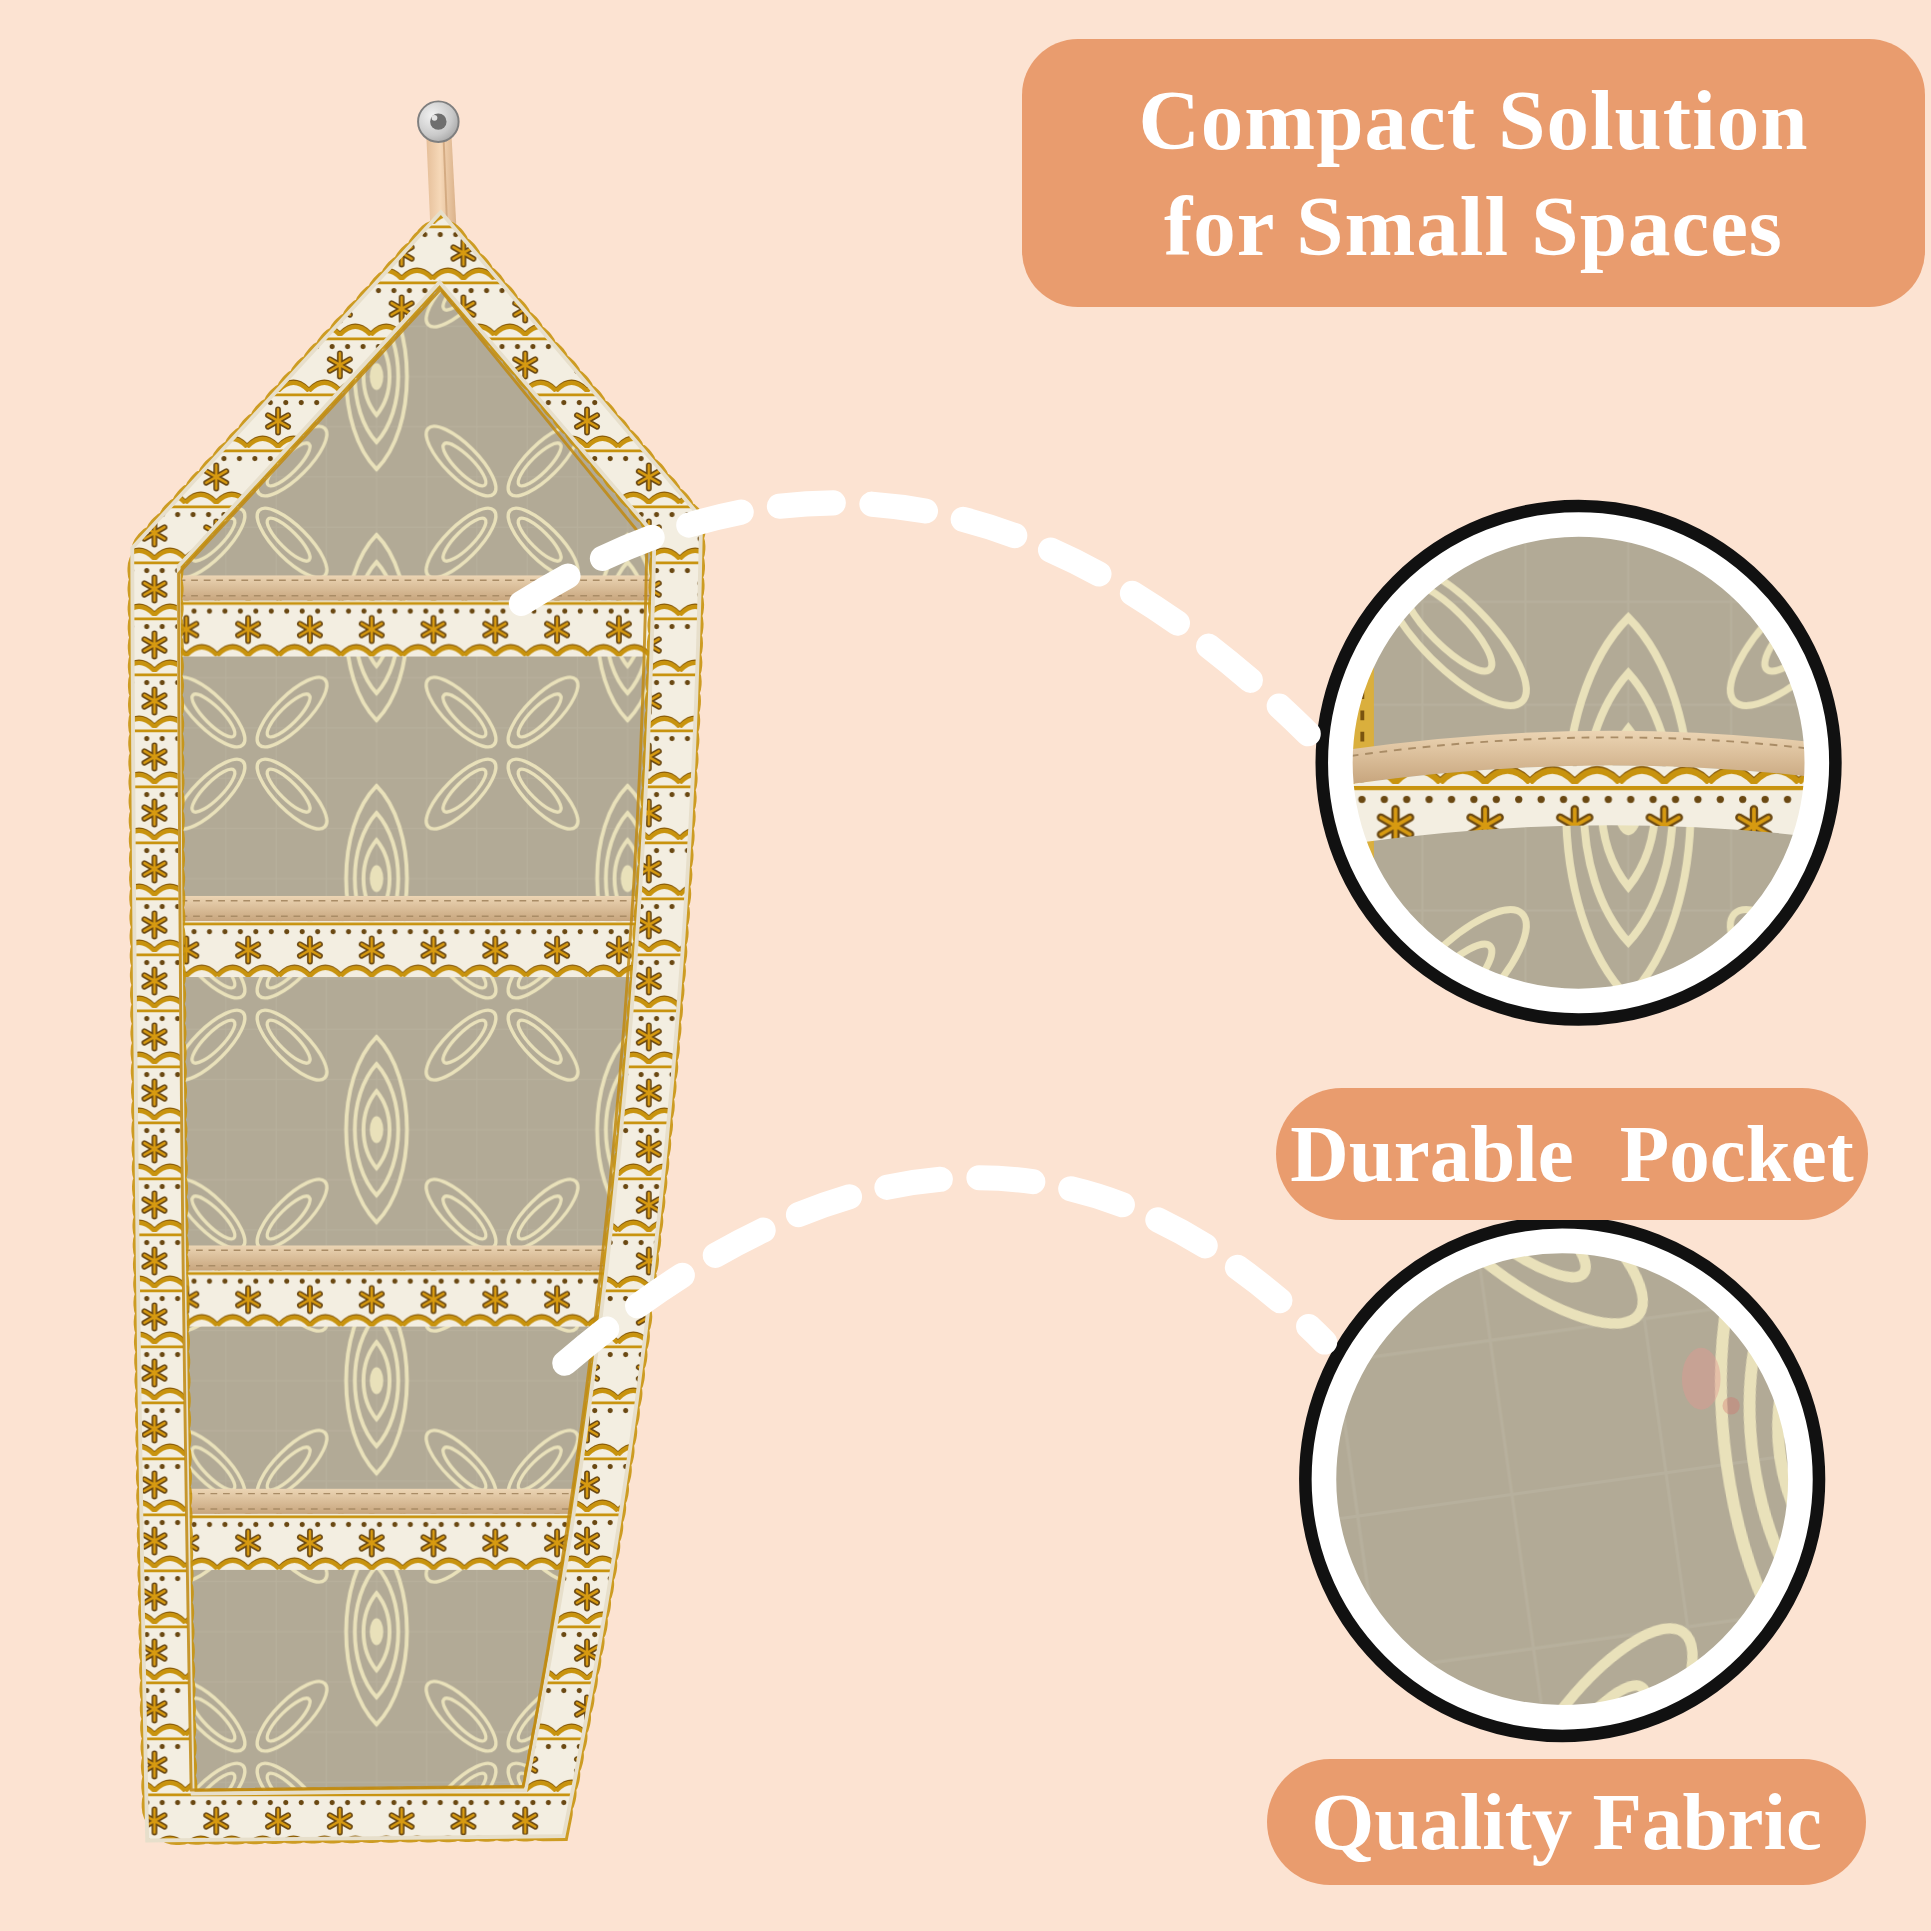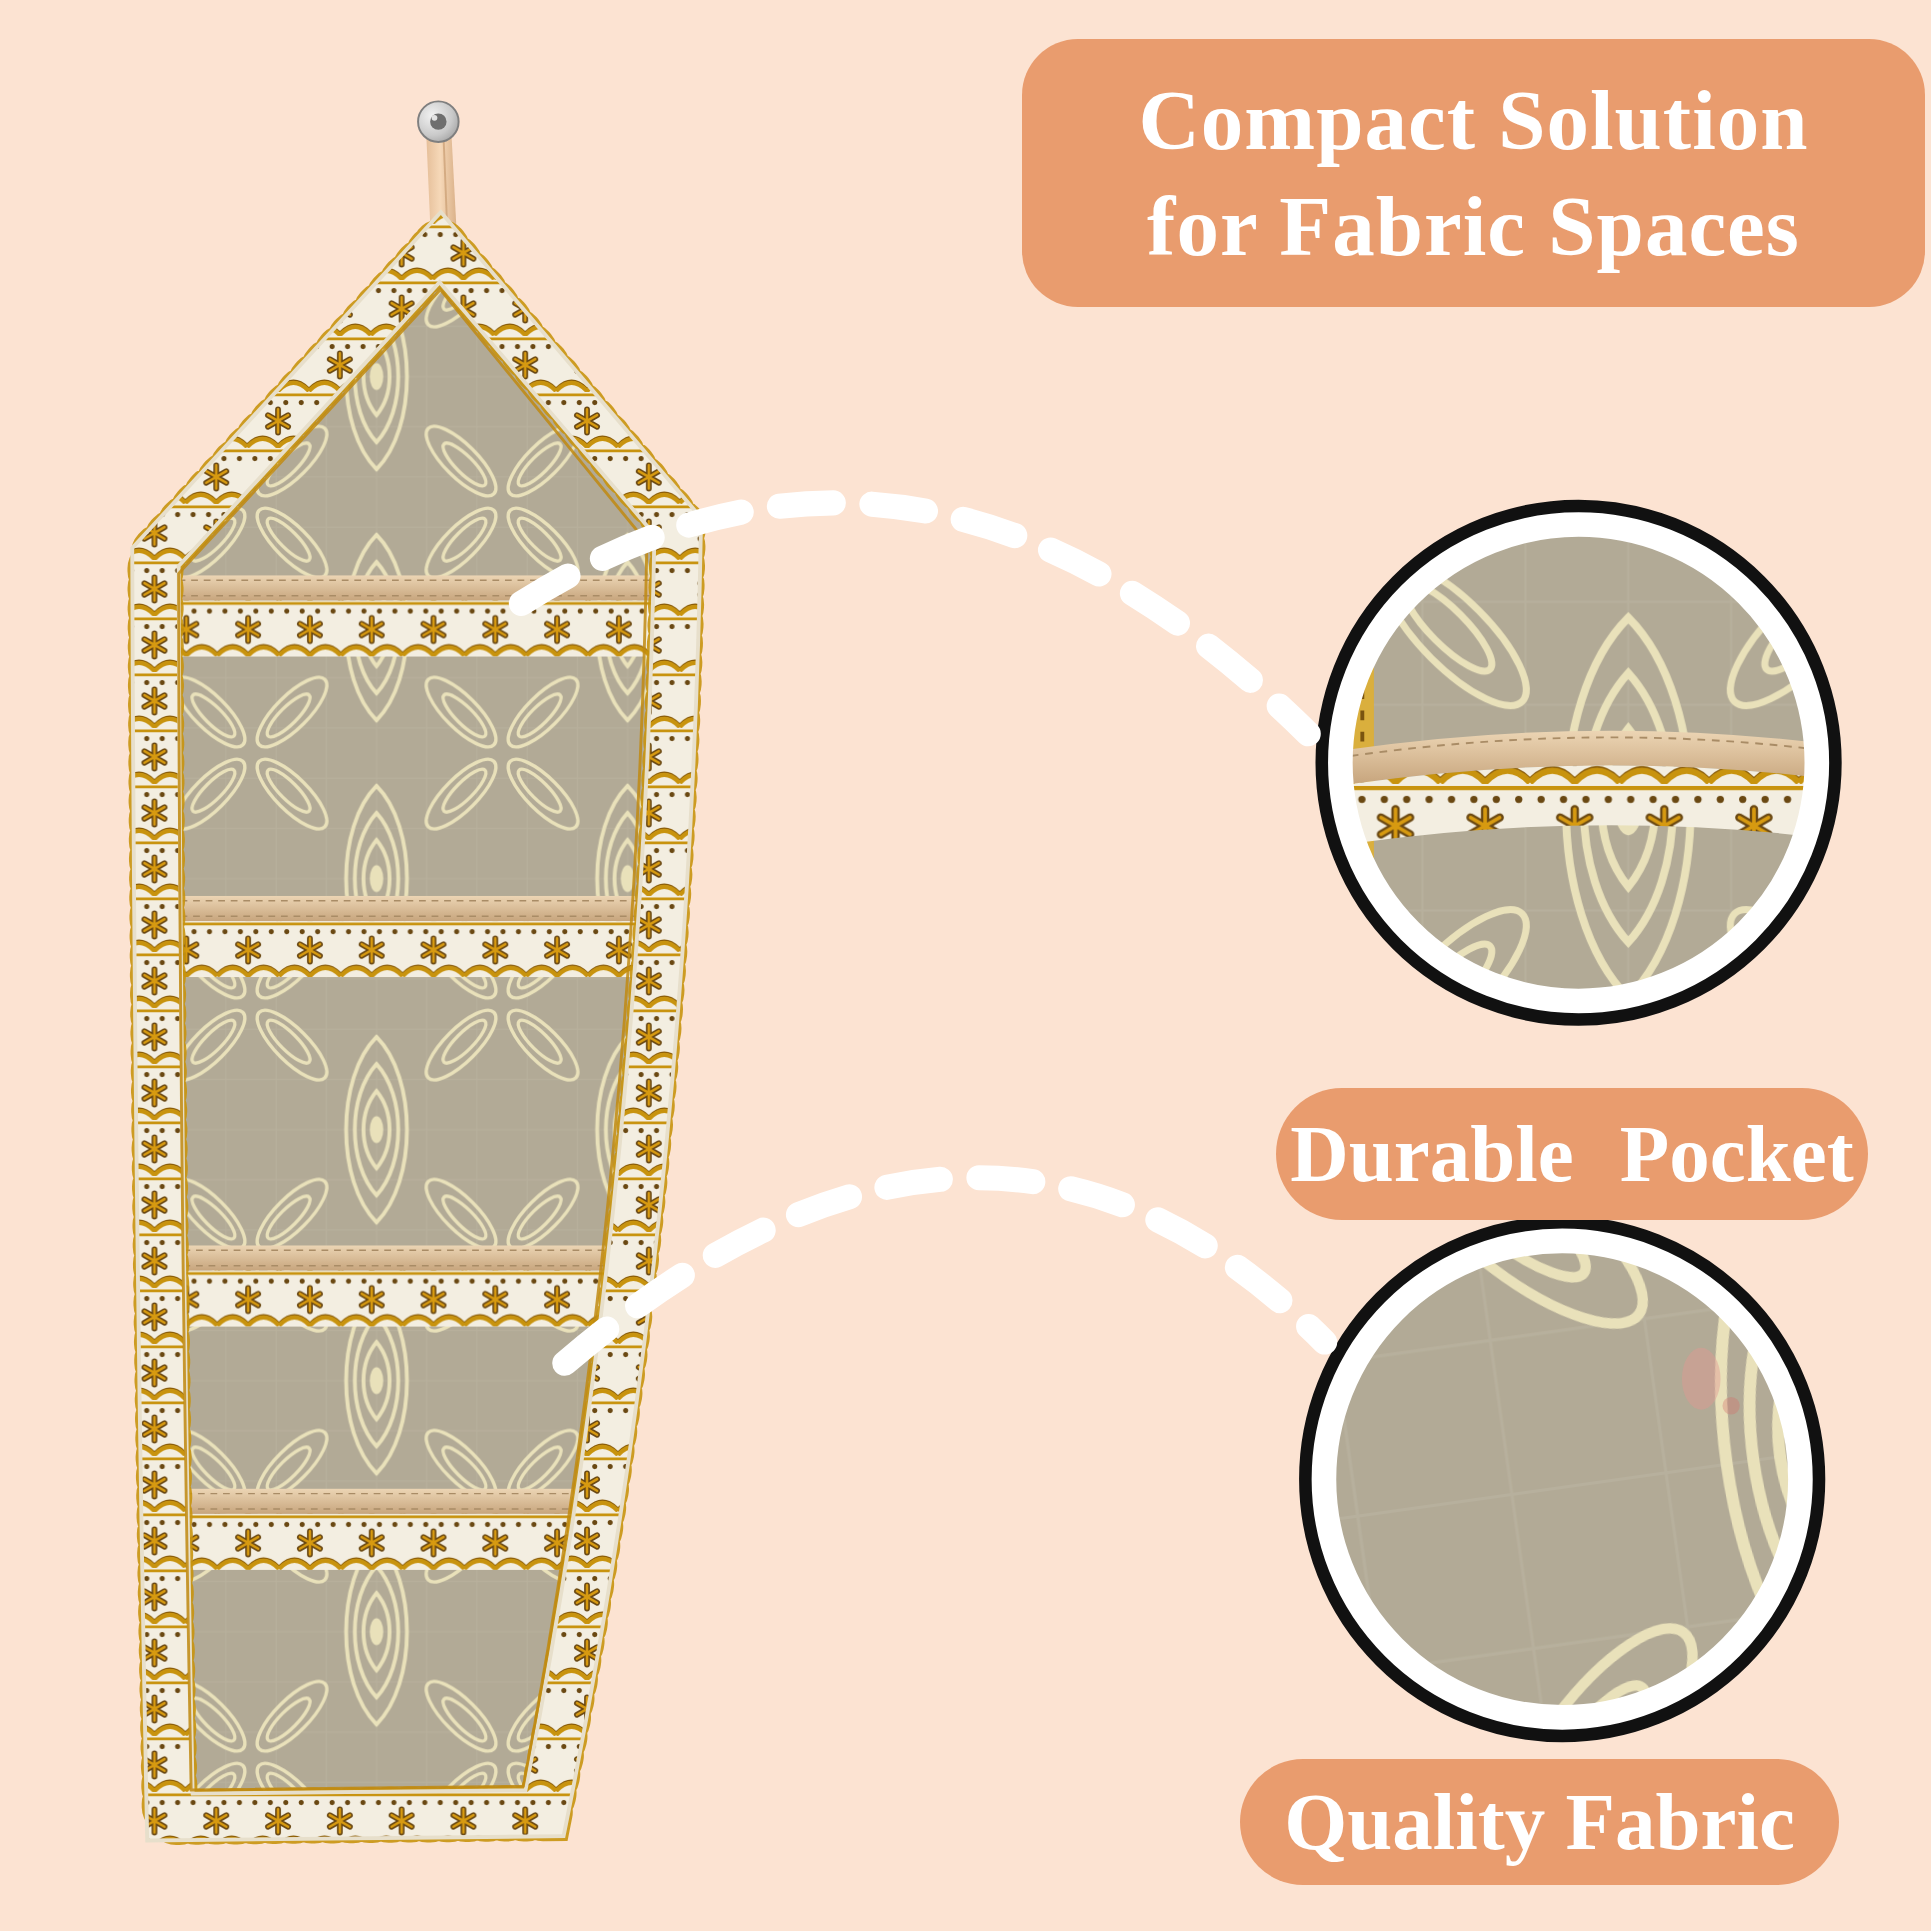--- a/index.html
+++ b/index.html
@@ -31,21 +31,21 @@
     letter-spacing:1px;
   }
   .badge.pill-durable{
     left:1276px;top:1080px;width:592px;height:132px;
     border-radius:67px;
     font-size:81px;
     word-spacing:0.32em;
     margin-top:8px;
   }
   .badge.pill-quality{
-    left:1240px;top:1759px;width:599px;height:126px;
+    left:1267px;top:1759px;width:599px;height:126px;
     border-radius:64px;
     font-size:81px;
     font-family:Liberation Serif, serif;
   }
 </style>
 </head>
 <body>
 
 <div class="canvas">
 
@@ -222,21 +222,21 @@
       <circle cx="1618" cy="1532" r="247" fill="none" stroke="#FFFFFF" stroke-width="26"></circle>
       <circle cx="1618" cy="1532" r="266" fill="none" stroke="#111111" stroke-width="13"></circle>
     </g>
 
     <path d="M540,625 Q952,363 1355,760" fill="none" stroke="#FFFFFF" stroke-width="26" stroke-dasharray="56 40" stroke-linecap="round"></path>
     <path d="M585,1412 Q1021,1039 1372,1390" fill="none" stroke="#FFFFFF" stroke-width="26" stroke-dasharray="56 40" stroke-linecap="round"></path>
   </svg>
 
   <div class="badge title">
     <div>Compact Solution</div>
-    <div>for Fabric Spaces</div>
+    <div>for Small Spaces</div>
   </div>
 
   <div class="badge pill-durable">
     <span>Durable Pocket</span>
   </div>
   <div class="badge pill-quality">
     <span>Quality Fabric</span>
   </div>
 
 </div>

